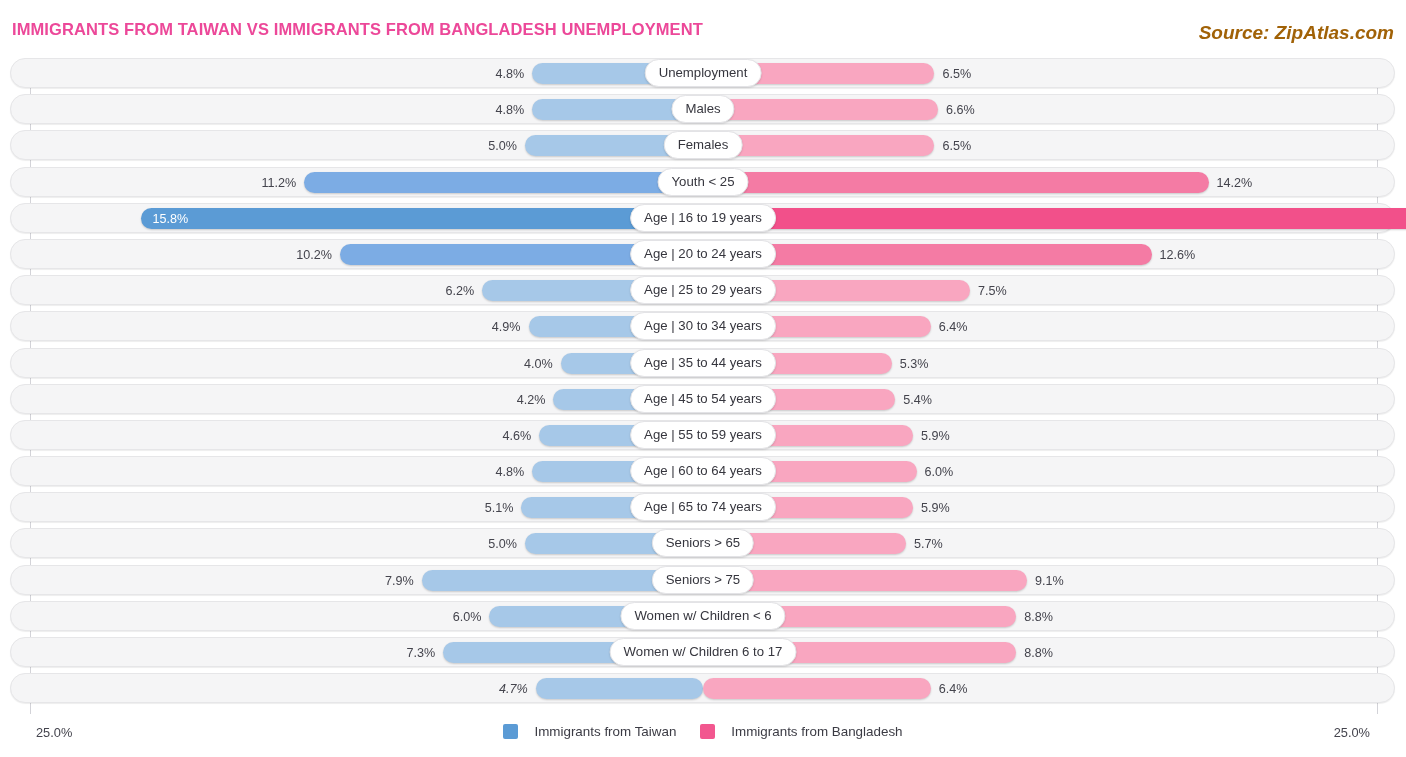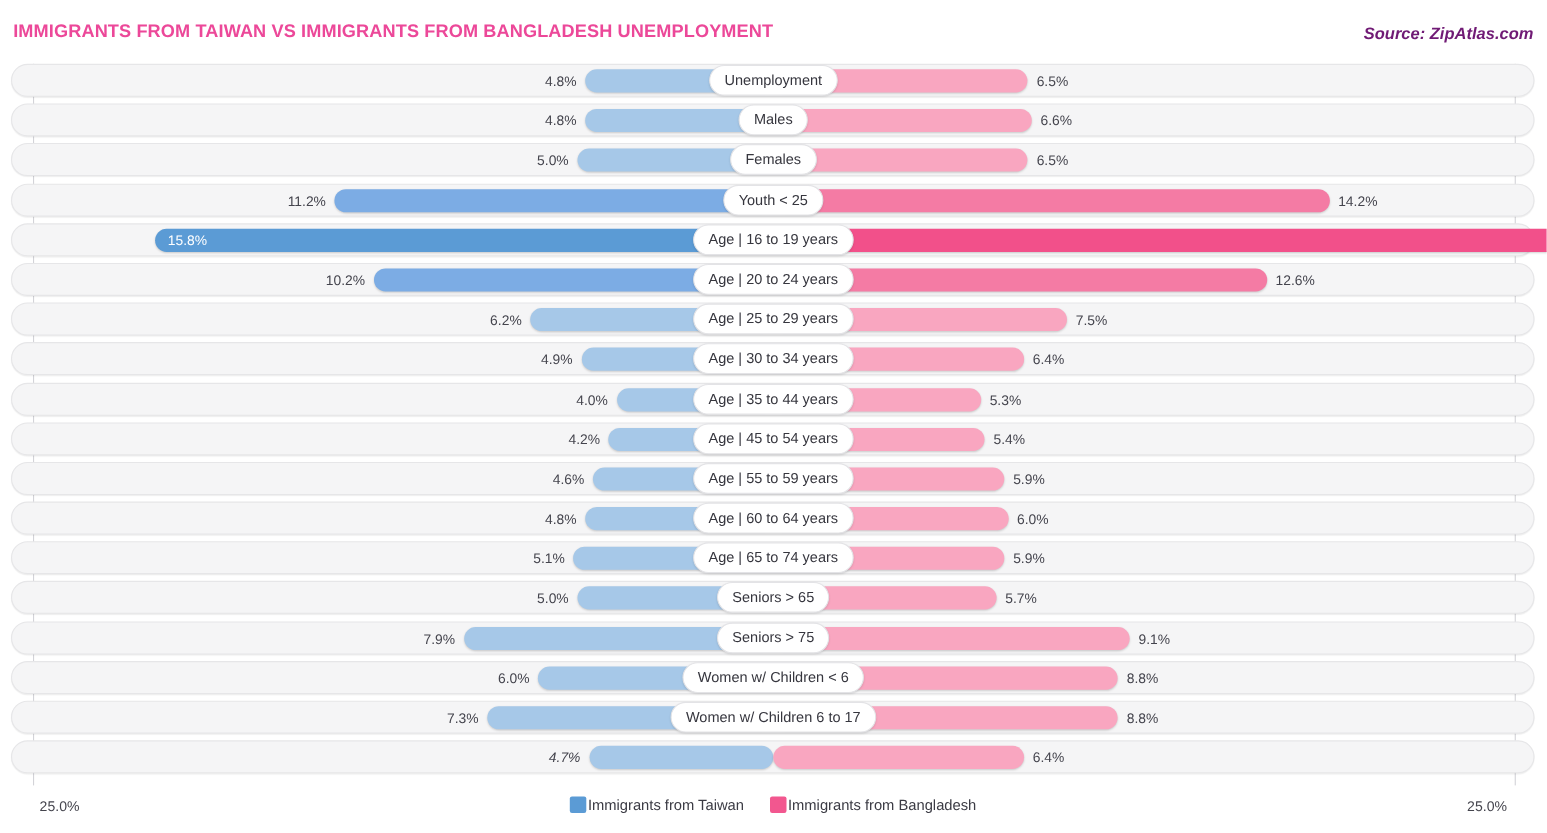--- a/index.html
+++ b/index.html
@@ -30,24 +30,24 @@
     font-size: 16.5px;
     font-weight: 700;
     letter-spacing: 0.1px;
     color: #ec4899;
     white-space: nowrap;
   }
   .source {
     position: absolute;
     right: 12px;
     top: 22px;
-    font-size: 15px;
+    font-size: 19px;
     font-style: italic;
     font-weight: 700;
-    color: #701a75;
+    color: #a16207;
     white-space: nowrap;
   }
 
   
   .plot {
     position: absolute;
     left: 0;
     top: 56px;
     width: 1406px;
     height: 660px;
@@ -157,21 +157,21 @@
     left: 0; right: 0;
     top: 8px;
     display: flex;
     justify-content: center;
     align-items: center;
     gap: 24px;
   }
   .legend-item {
     display: flex;
     align-items: flex-start;
-    gap: 1px;
+    gap: 16px;
   }
   .swatch {
     width: 15px;
     height: 15px;
     border-radius: 2px;
     display: inline-block;
   }
   .legend-text {
     font-size: 13.4px;
     color: #3b3b44;

